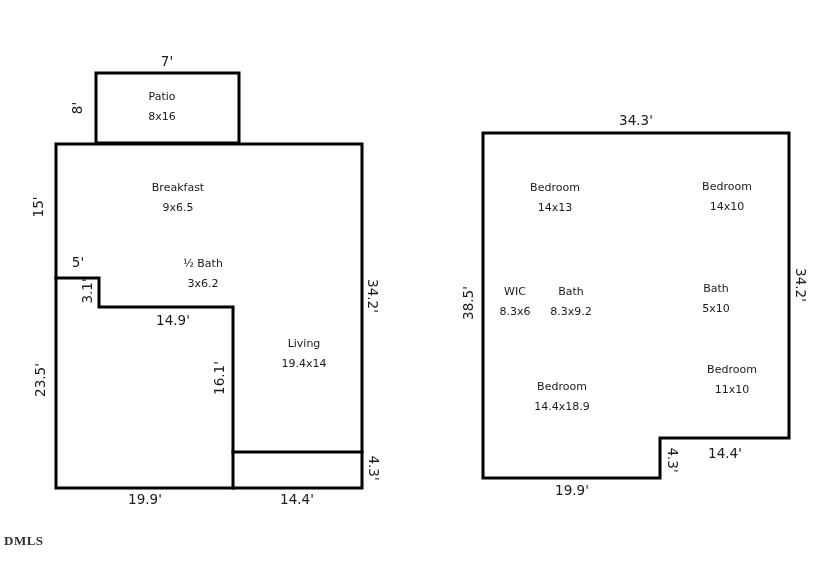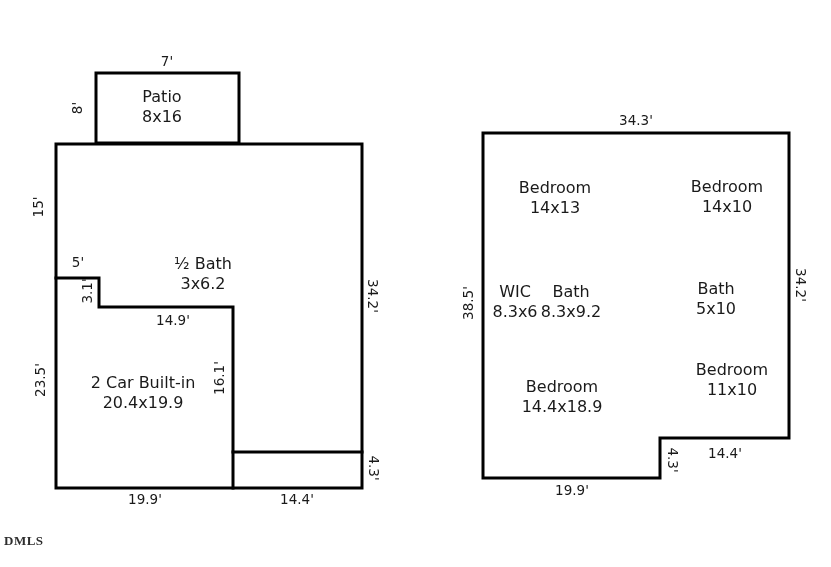--- a/index.html
+++ b/index.html
@@ -25,21 +25,21 @@
     fill: none;
     stroke: #000000;
     stroke-width: 3;
     stroke-linecap: square;
     stroke-linejoin: miter;
   }
   .room {
     position: absolute;
     transform: translate(-50%, -50%);
     text-align: center;
-    font-size: 16px;
+    font-size: 11px;
     line-height: 20px;
     white-space: nowrap;
   }
   .meas {
     position: absolute;
     transform: translate(-50%, -50%);
     font-size: 13.5px;
     line-height: 15px;
     white-space: nowrap;
   }
@@ -72,27 +72,31 @@
     <path class="wall" d="M56,278 H99 V307 H233 V488"></path>
     <path class="wall" d="M233,452 H362"></path>
 
     <path class="wall" d="M483,133 H789 V438 H660 V478 H483 Z"></path>
   </svg>
 
   <div class="room" style="left:162px; top:107px">
     <div>Patio</div>
     <div>8x16</div>
   </div>
+  <div class="room" style="left:178px; top:198px">
+    <div>Breakfast</div>
+    <div>9x6.5</div>
+  </div>
   <div class="room" style="left:203px; top:274px">
     <div>½ Bath</div>
     <div>3x6.2</div>
   </div>
-  <div class="room" style="left:143px; top:393px">
-    <div>2 Car Built-in</div>
-    <div>20.4x19.9</div>
+  <div class="room" style="left:304px; top:354px">
+    <div>Living</div>
+    <div>19.4x14</div>
   </div>
 
   <div class="meas" style="left:167px; top:61px">7'</div>
   <div class="meas ccw" style="left:77px; top:108px">8'</div>
   <div class="meas ccw" style="left:38px; top:207px">15'</div>
   <div class="meas" style="left:78px; top:262px">5'</div>
   <div class="meas ccw" style="left:87px; top:291px">3.1'</div>
   <div class="meas ccw" style="left:40px; top:380px">23.5'</div>
   <div class="meas" style="left:173px; top:320px">14.9'</div>
   <div class="meas ccw" style="left:219px; top:378px">16.1'</div>

